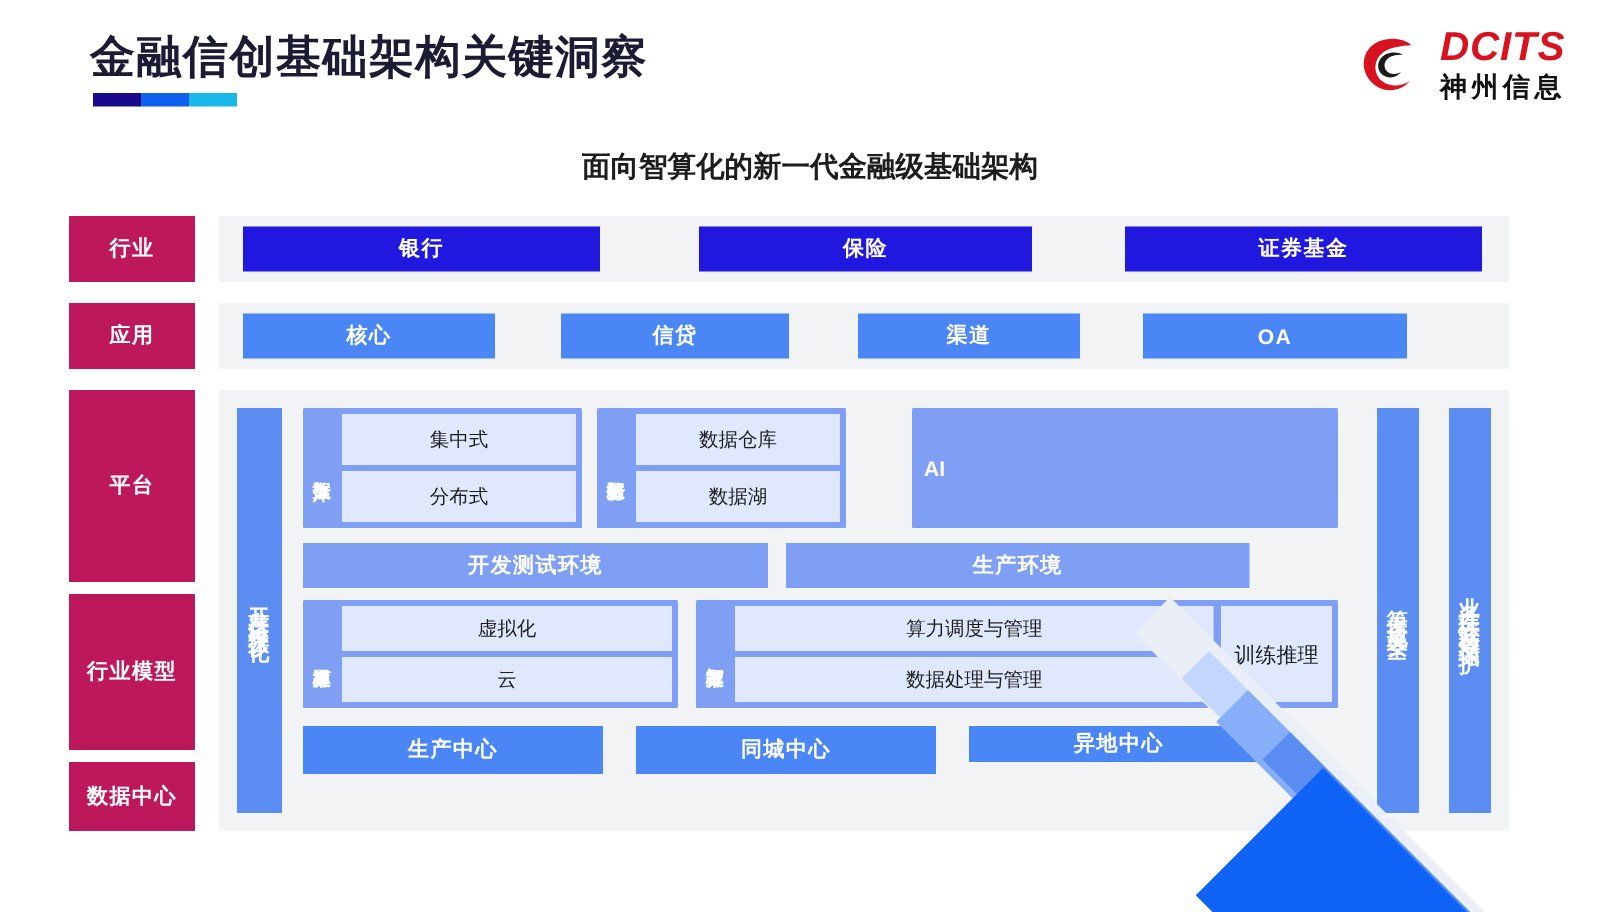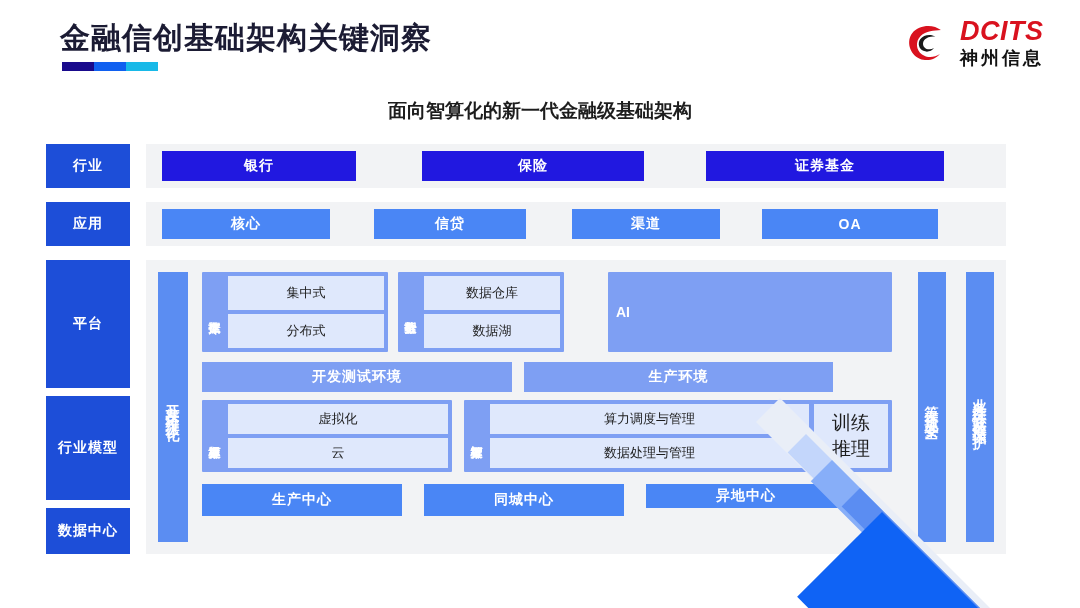--- a/index.html
+++ b/index.html
@@ -22,21 +22,21 @@
   .rule span:nth-child(3){width:33%;background:#18b9e8;}
   .logo{position:absolute;right:36px;top:18px;display:flex;align-items:center;gap:9px;}
   .logo-mark{width:46px;height:46px;}
   .logo-text{display:flex;flex-direction:column;line-height:1;}
   .logo-en{font-size:27px;font-weight:bold;color:#d9121f;font-style:italic;letter-spacing:.5px;}
   .logo-cn{font-size:18px;font-weight:bold;color:#121212;letter-spacing:3px;margin-top:4px;}
   .subtitle{position:absolute;left:0;top:98px;width:1080px;text-align:center;font-size:19px;font-weight:bold;color:#1d1d1d;}
   
   .diagram{position:absolute;left:46px;top:140px;width:960px;height:430px;}
   .sidecol{position:absolute;left:0;top:0;width:84px;height:100%;}
-  .sidebox{position:absolute;left:0;width:84px;background:#1d4ed8;color:#fff;
+  .sidebox{position:absolute;left:0;width:84px;background:#be185d;color:#fff;
     display:flex;align-items:center;justify-content:center;font-size:14px;font-weight:bold;letter-spacing:1px;}
   .sb-1{top:4px;height:44px;}
   .sb-2{top:62px;height:44px;}
   .sb-3{top:120px;height:128px;}
   .sb-4{top:256px;height:104px;}
   .sb-5{top:368px;height:46px;}
   .panels{position:absolute;left:100px;top:0;width:860px;height:100%;}
   .band{position:absolute;left:0;width:860px;background:#f2f3f5;}
   .band-industry{top:4px;height:44px;}
   .band-app{top:62px;height:44px;}
@@ -60,22 +60,22 @@
     display:flex;align-items:center;justify-content:center;letter-spacing:0px;width:17px;flex:0 0 17px;line-height:1;}
   .gcells{flex:1;display:flex;flex-direction:column;gap:4px;}
   .cell{flex:1;background:#dfe8fc;display:flex;align-items:center;justify-content:center;
     font-size:13px;color:#1c1c1c;}
   .gcols{flex:1;display:flex;gap:5px;}
   .gcol{flex:1;display:flex;flex-direction:column;gap:4px;}
   .bar{position:absolute;background:#7e9ff3;color:#fff;font-size:14px;font-weight:bold;
     display:flex;align-items:center;justify-content:center;letter-spacing:1px;}
   .dcbar{position:absolute;background:#4a86f5;color:#fff;font-size:14px;font-weight:bold;
     display:flex;align-items:center;justify-content:center;letter-spacing:1px;}
-  .tallcell{width:74px;background:#dfe8fc;display:flex;flex-direction:column;align-items:center;
-    justify-content:center;font-size:19px;color:#1c1c1c;line-height:1.35;flex:0 0 74px;}
+  .tallcell{width:74px;background:#dfe8fc;display:flex;align-items:center;
+    justify-content:center;font-size:14px;color:#1c1c1c;line-height:1.35;flex:0 0 74px;}
 </style>
 </head>
 <body>
 
 <div class="header">
   <div class="title">金融信创基础架构关键洞察</div>
   <div class="rule">
     <span></span>
     <span></span>
     <span></span>
@@ -100,21 +100,21 @@
     <div class="sidebox sb-2">应用</div>
     <div class="sidebox sb-3">平台</div>
     <div class="sidebox sb-4">行业模型</div>
     <div class="sidebox sb-5">数据中心</div>
   </div>
 
   <div class="panels">
 
     <div class="band band-industry">
       <div class="row">
-        <div class="chip chip-industry" style="width:194px;margin-left:6px;">银行</div>
+        <div class="chip chip-industry" style="width:238px;margin-left:6px;">银行</div>
         <div class="chip chip-industry" style="width:222px;margin-left:66px;">保险</div>
         <div class="chip chip-industry" style="width:238px;margin-left:62px;">证券基金</div>
       </div>
     </div>
 
     <div class="band band-app">
       <div class="row">
         <div class="chip chip-app" style="width:168px;margin-left:6px;">核心</div>
         <div class="chip chip-app" style="width:152px;margin-left:44px;">信贷</div>
         <div class="chip chip-app" style="width:148px;margin-left:46px;">渠道</div>

